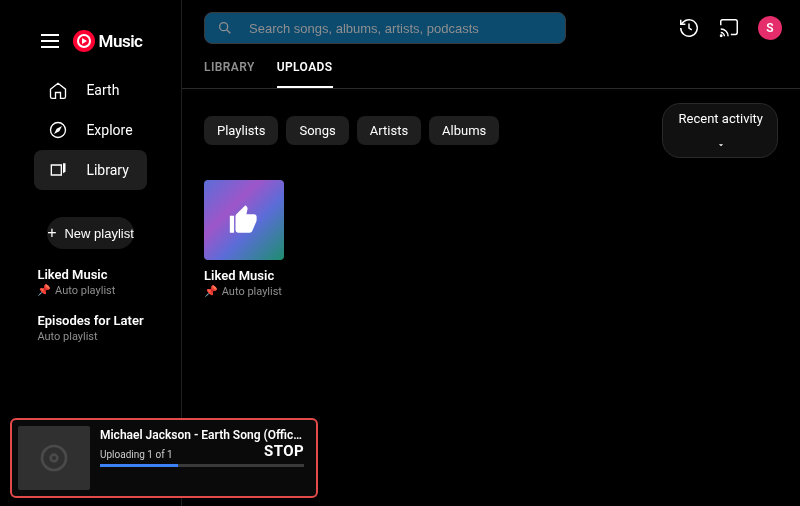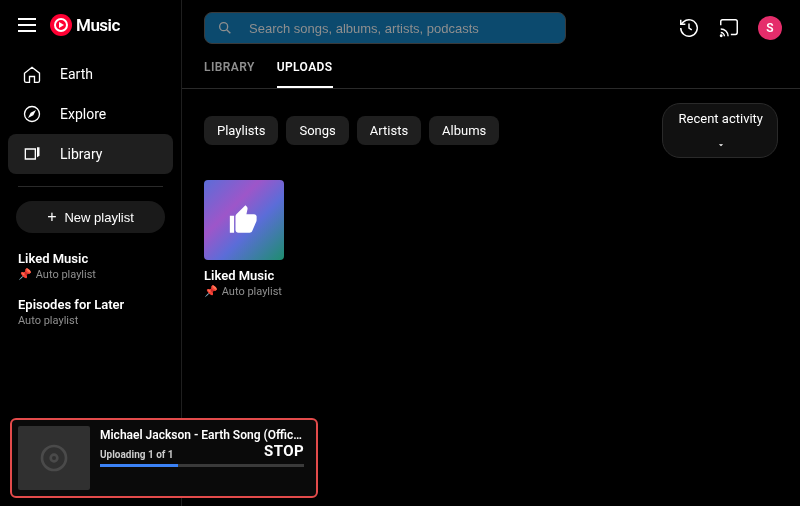--- a/index.html
+++ b/index.html
@@ -13,21 +13,22 @@
       position: relative;
     }
     .app { display: flex; height: 100%; }
 
     
     .sidebar {
       width: 182px;
       border-right: 1px solid #1f1f1f;
       display: flex;
       flex-direction: column;
-      padding-top: 4px;
+      padding-top: 20px;
+      align-items: center;
     }
     .sidebar-header {
       display: flex;
       align-items: center;
       padding: 10px 16px 12px 18px;
       gap: 14px;
     }
     .hamburger { display:flex; flex-direction:column; gap:4px; cursor:pointer; }
     .hamburger span { width:18px; height:2px; background:#fff; }
     .logo { display:flex; align-items:center; gap:4px; }
@@ -134,21 +135,21 @@
       border:2px solid #e34b4b; border-radius:6px;
       background:#0a0a0a; display:flex; padding:6px;
     }
     .upload-thumb {
       width:72px; height:64px; background:#303030; border-radius:2px;
       display:flex; align-items:center; justify-content:center; flex-shrink:0;
     }
     .upload-body { flex:1; padding:2px 6px 0 10px; display:flex; flex-direction:column; justify-content:flex-start; min-width:0; }
     .upload-title { font-size:12px; font-weight:600; white-space:nowrap; overflow:hidden; text-overflow:ellipsis; }
     .upload-row { display:flex; justify-content:space-between; align-items:flex-end; }
-    .upload-status { font-size:10px; color:#ccc;font-weight:bold; }
+    .upload-status { font-size:10px; color:#ccc; }
     .upload-stop { font-size:15px; font-weight:700; letter-spacing:0.4px; cursor:pointer; }
     .upload-bar { height:3px; background:#3a3a3a; margin-top:4px; position:relative; }
     .upload-bar::after { content:''; position:absolute; left:0; top:0; height:100%; width:38%; background:#3b82f6; }
 
     svg { display:block; }
   </style>
 </head>
 <body>
 
 <div class="app">

